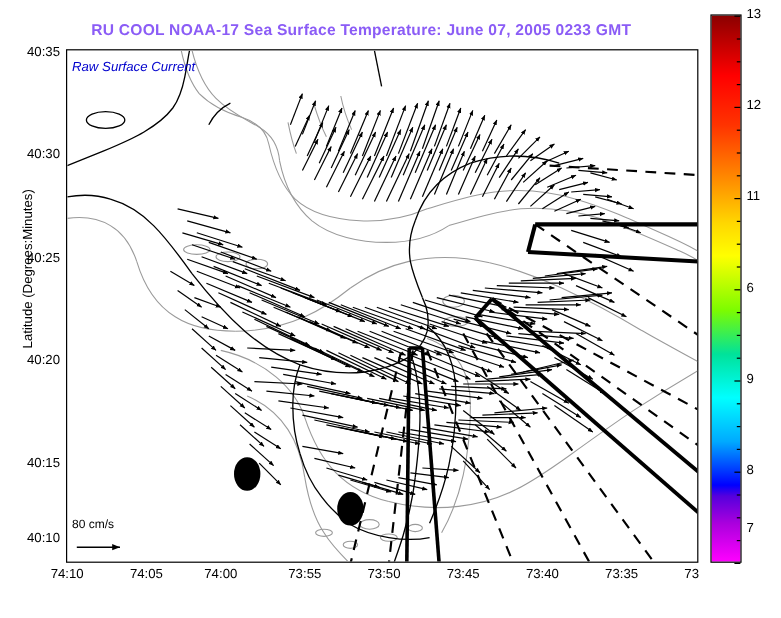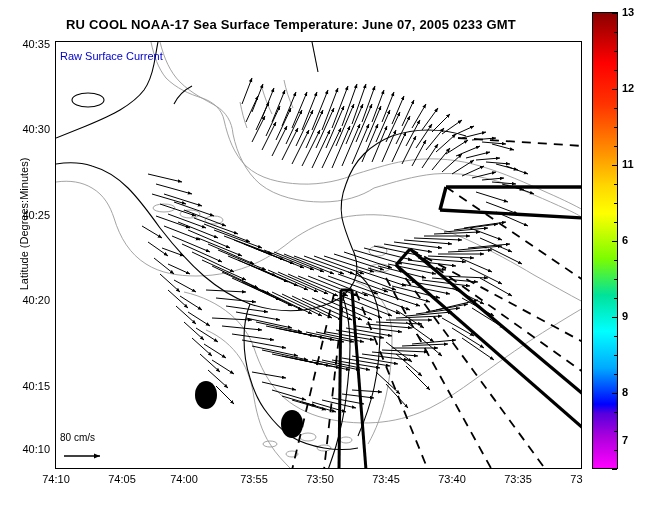--- a/index.html
+++ b/index.html
@@ -15,38 +15,38 @@
     font-family: "Liberation Sans", sans-serif;
   }
   #figure {
     position: absolute;
     left: 0; top: 0;
     width: 651px;
     height: 515px;
   }
   .title-text {
     position: absolute;
-    left: 0;
+    left: 10px;
     top: 17px;
     width: 582px;
     text-align: center;
     font-size: 13px;
     font-weight: bold;
-    color: #000000;
+    color: #8b5cf6;
     letter-spacing: 0.2px;
     white-space: nowrap;
   }
   .annot {
     position: absolute;
     left: 60px;
     font-size: 11px;
     color: #0000cd;
     white-space: nowrap;
   }
-  #annot-line1 { top: 50px; }
+  #annot-line1 { top: 50px; font-style: italic; }
   #annot-line2 { top: 64px; }
 
   .plot-frame {
     position: absolute;
     left: 55px;
     top: 41px;
     width: 527px;
     height: 428px;
     border: 1px solid #000;
     box-sizing: border-box;
@@ -114,21 +114,21 @@
     left: 0; top: 0;
     width: 26px;
     height: 457px;
     border: 1px solid #000;
     box-sizing: border-box;
   }
   .cb-tick-label {
     position: absolute;
     left: 30px;
     font-size: 11px;
-    font-weight: bold;
+    font-weight: normal;
     color: #000;
     margin-top: -7px;
     white-space: nowrap;
   }
   .cb-tick-mark {
     position: absolute;
     left: 20px;
     width: 5px;
     height: 1px;
     background: #000;

